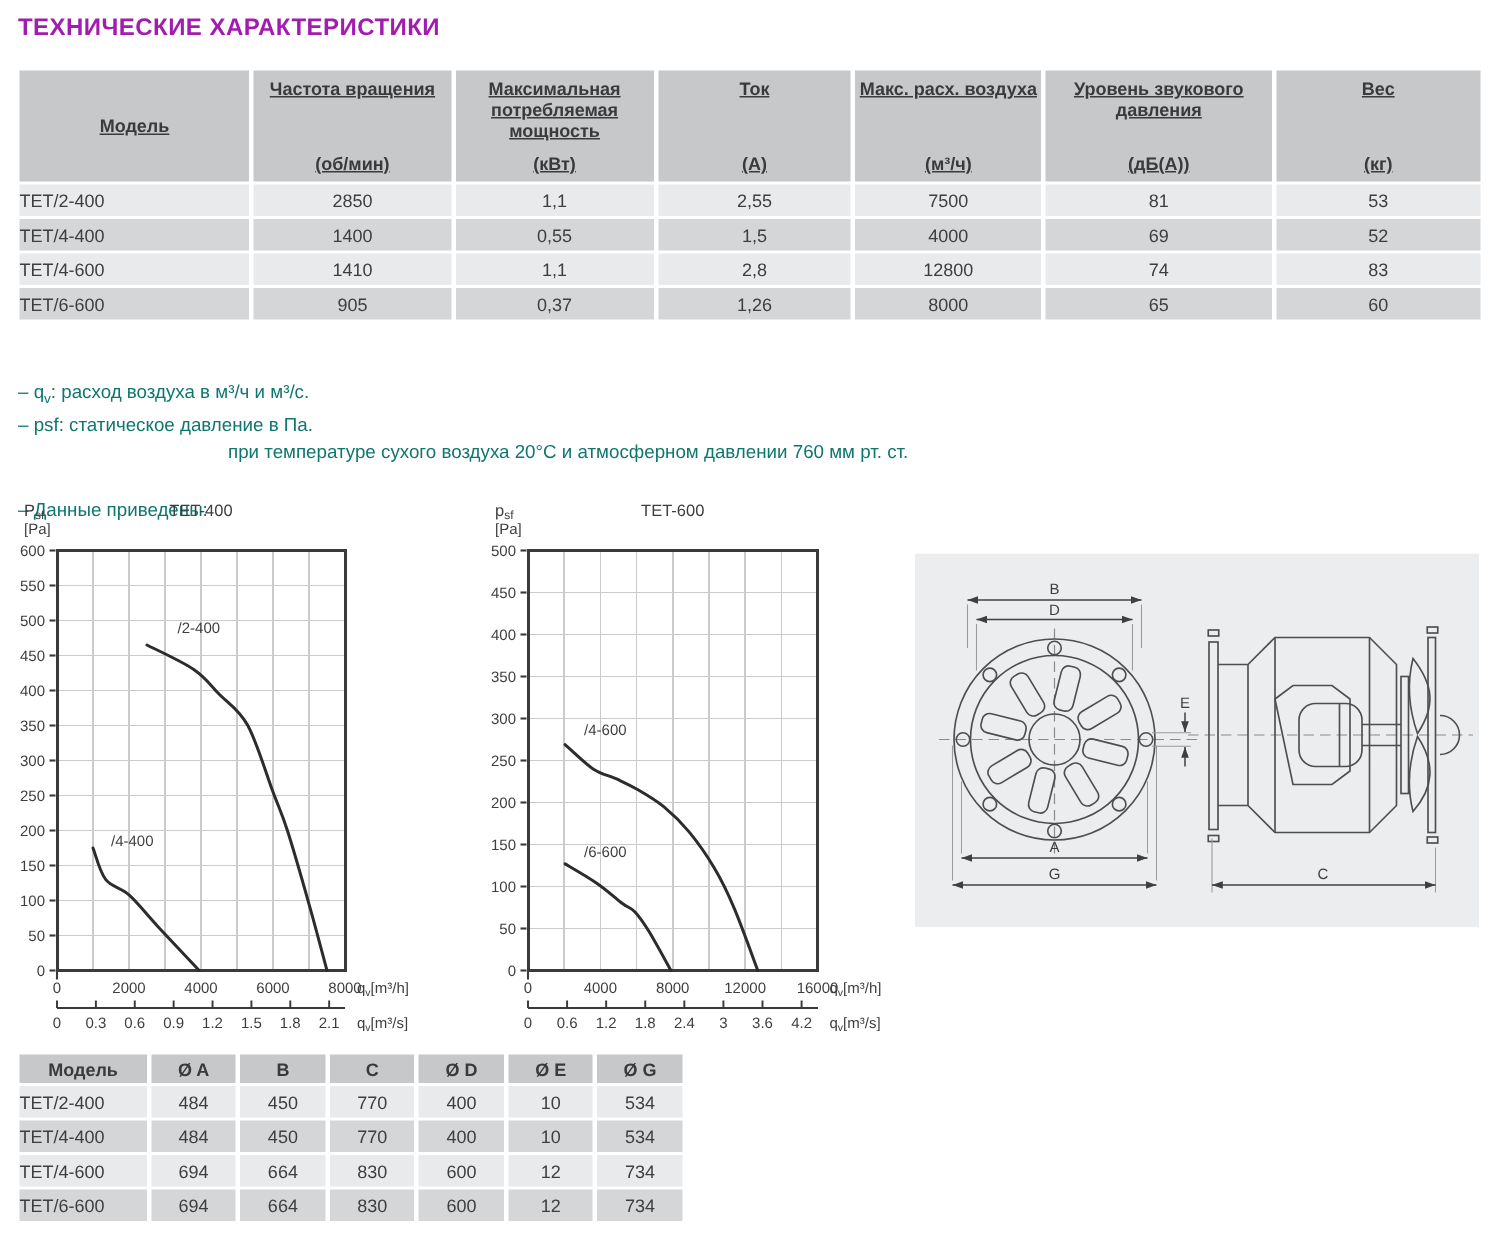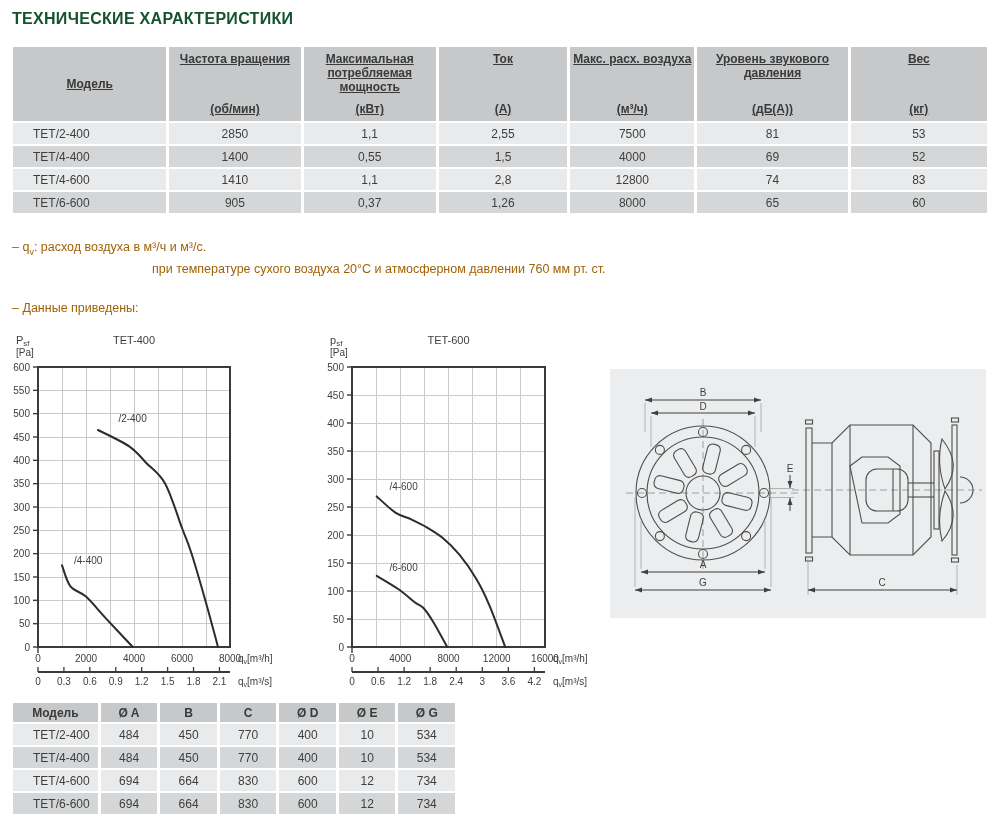--- a/index.html
+++ b/index.html
@@ -1,35 +1,35 @@
 <!DOCTYPE html>
 <html><head>
 <meta charset="utf-8">
 <style>
   html,body{margin:0;padding:0;background:#ffffff;}
   .page{position:relative;width:1000px;height:835px;background:#fff;overflow:hidden;
         font-family:"Liberation Sans","DejaVu Sans",sans-serif;color:#3e3e3e;}
-  .sec-title{position:absolute;margin:0;font-size:16px;font-weight:bold;color:#14532d;letter-spacing:.3px;}
+  .sec-title{position:absolute;margin:0;font-size:16px;font-weight:bold;color:#a21caf;letter-spacing:.3px;}
   #title-technical{left:12px;top:10px;}
   #title-operating{left:12px;top:232px;}
 
   table.spec{position:absolute;border-collapse:separate;border-spacing:3px 2px;table-layout:fixed;}
   table.spec th{background:#c6c8ca;font-weight:bold;font-size:12px;color:#3a3a3a;padding:0;vertical-align:top;}
   table.spec td{font-size:12px;text-align:center;height:21px;padding:0 2px;background:#e9eaeb;color:#3e3e3e;}
   table.spec tbody tr:nth-child(even) td{background:#d4d6d7;}
-  table.spec td.model{text-align:left;padding-left:20px;}
+  table.spec td.model{text-align:left;padding-left:0;}
   .hwrap{display:flex;flex-direction:column;justify-content:space-between;height:64px;padding:5px 2px;text-decoration:underline;}
   .hwrap.center{justify-content:center;}
   .hname{line-height:14px;}
   .hunit{line-height:13px;}
   #tech-table{left:10px;top:45px;width:980px;}
   #dims-table{left:10px;top:701px;width:448px;}
   #dims-table th{height:19px;vertical-align:middle;}
 
-  .notes{position:absolute;left:12px;top:239px;font-size:12.5px;line-height:17.5px;color:#a16207;}
+  .notes{position:absolute;left:12px;top:253px;font-size:12.5px;line-height:17.5px;color:#0f766e;}
   .notes sub{font-size:9px;}
   .note-row{display:flex;}
   .note-label{width:140px;flex:none;margin-top:39px;}
 
   svg.chart{position:absolute;overflow:visible;}
   #chart-0{left:8px;top:331px;}
   #chart-1{left:322px;top:331px;}
   svg.drawing{position:absolute;left:610px;top:369px;}
   .out{stroke:#4e4e4e;stroke-width:1.1;fill:none;}
   .dline{stroke:#3f3f3f;stroke-width:1;fill:none;}
@@ -135,20 +135,21 @@
           <td>8000</td>
           <td>65</td>
           <td>60</td>
         </tr>
       </tbody>
   </table>
 
 
   <div class="notes">
     <div><span>– q</span><sub>v</sub><span>: расход воздуха в м³/ч и м³/с.</span></div>
+    <div>– psf: статическое давление в Па.</div>
     <div class="note-row">
       <span class="note-label">– Данные приведены:</span>
       <span>
         <div>при температуре сухого воздуха 20°C и атмосферном давлении 760 мм рт. ст.</div>
       </span>
     </div>
   </div>
 
   <svg id="chart-0" class="chart" width="300" height="362" viewBox="0 0 300 362">
       <g shape-rendering="crispEdges">

